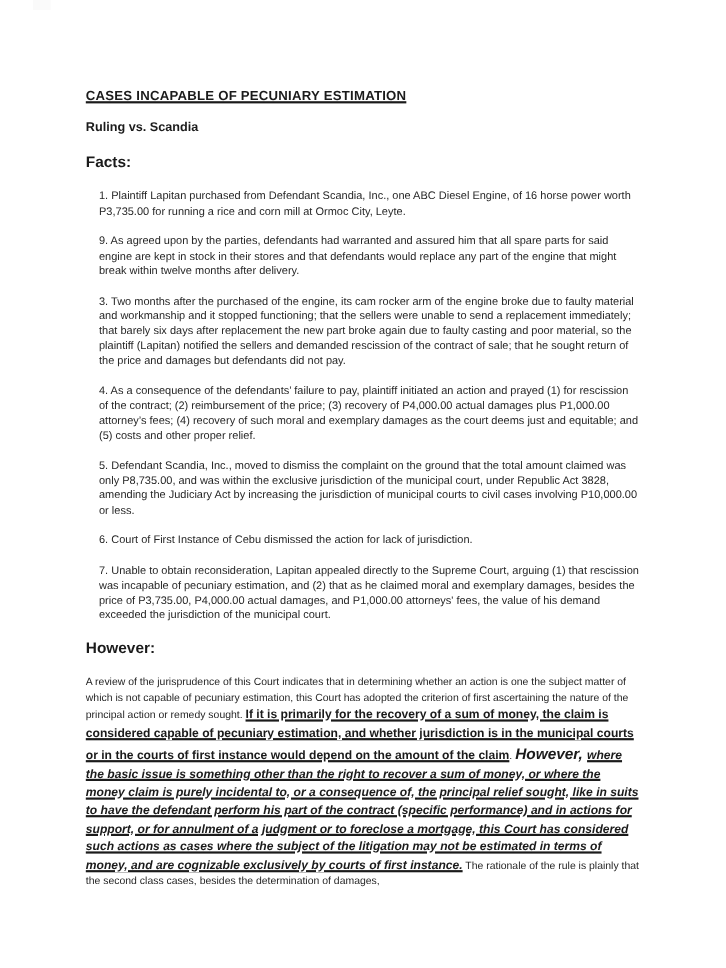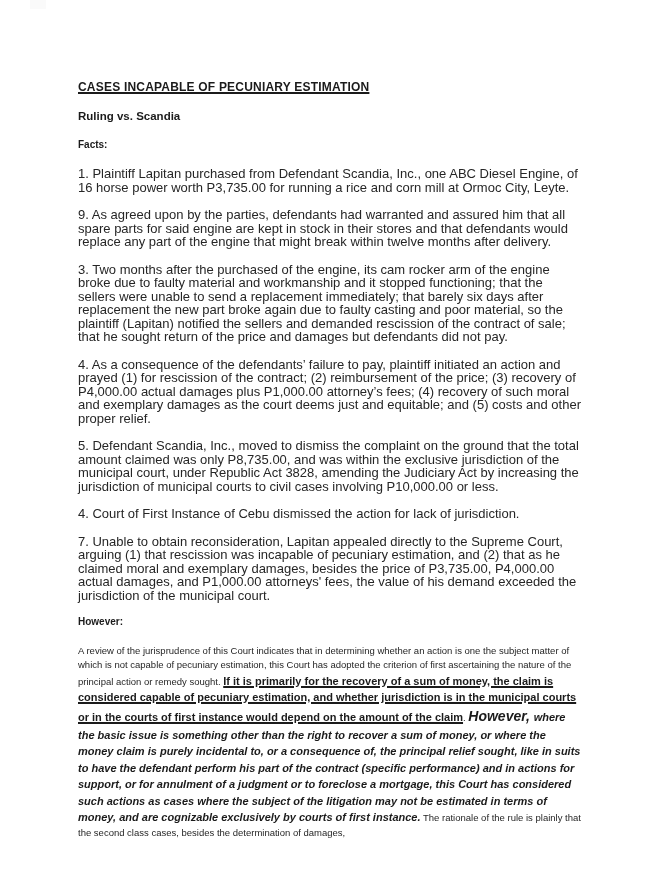--- a/index.html
+++ b/index.html
@@ -35,30 +35,30 @@
     letter-spacing: 0.2px;
     margin: 0 0 16px 0;
   }
   .case-name {
     font-size: 11.5px;
     font-weight: 700;
     color: #1b1b1b;
     margin: 0 0 17px 0;
   }
   .section-heading {
-    font-size: 10px;
+    font-size: 14px;
     font-weight: 700;
     color: #1b1b1b;
     margin: 0 0 17px 0;
   }
   .body-par {
-    font-size: 13px;
+    font-size: 10px;
     line-height: 13.5px;
     color: #262626;
-    margin: 0 0 14px 0;
+    margin: 0 0 14px 12px;
   }
   .ruling-par {
     font-size: 9.5px;
     line-height: 1.5;
     color: #262626;
     margin: 0;
   }
   .run-normal {
     font-size: 9.5px;
   }
@@ -73,20 +73,21 @@
     font-size: 14px;
     font-weight: 700;
     font-style: italic;
     color: #1b1b1b;
   }
   .run-bold-italic-underline {
     font-size: 11px;
     font-weight: 700;
     font-style: italic;
     color: #1b1b1b;
+    text-decoration: underline;
     text-decoration-thickness: 1.5px;
   }
 </style>
 </head>
 <body>
 
 <div class="page">
   <div class="scan-artifact"></div>
 
   <h1 class="doc-title">CASES INCAPABLE OF PECUNIARY ESTIMATION</h1>
@@ -94,20 +95,20 @@
   <h2 class="case-name">Ruling vs. Scandia</h2>
 
   <h3 class="section-heading">Facts:</h3>
 
   <div>
       <p class="body-par">1. Plaintiff Lapitan purchased from Defendant Scandia, Inc., one ABC Diesel Engine, of 16 horse power worth P3,735.00 for running a rice and corn mill at Ormoc City, Leyte.</p>
       <p class="body-par">9.  As agreed upon by the parties, defendants had warranted and assured him that all spare parts for said engine are kept in stock in their stores and that defendants would replace any part of the engine that might break within twelve months after delivery.</p>
       <p class="body-par">3. Two months after the purchased of the engine, its cam rocker arm of the engine broke due to faulty material and workmanship and it stopped functioning; that the sellers were unable to send a replacement immediately; that barely six days after replacement the new part broke again due to faulty casting and poor material, so the plaintiff (Lapitan) notified the sellers and demanded rescission of the contract of sale; that he sought return of the price and damages but defendants did not pay.</p>
       <p class="body-par">4. As a consequence of the defendants’ failure to pay, plaintiff initiated an action and prayed (1) for rescission of the contract; (2) reimbursement of the price; (3) recovery of P4,000.00 actual damages plus P1,000.00 attorney’s fees; (4) recovery of such moral and exemplary damages as the court deems just and equitable; and (5) costs and other proper relief.</p>
       <p class="body-par">5. Defendant Scandia, Inc., moved to dismiss the complaint on the ground that the total amount claimed was only P8,735.00, and was within the exclusive jurisdiction of the municipal court, under Republic Act 3828, amending the Judiciary Act by increasing the jurisdiction of municipal courts to civil cases involving P10,000.00 or less.</p>
-      <p class="body-par">4. Court of First Instance of Cebu dismissed the action for lack of jurisdiction.</p>
+      <p class="body-par">6. Court of First Instance of Cebu dismissed the action for lack of jurisdiction.</p>
       <p class="body-par">7. Unable to obtain reconsideration, Lapitan appealed directly to the Supreme Court, arguing (1) that rescission was incapable of pecuniary estimation, and (2) that as he claimed moral and exemplary damages, besides the price of P3,735.00, P4,000.00 actual damages, and P1,000.00 attorneys' fees, the value of his demand exceeded the jurisdiction of the municipal court.</p>
     </div>
 
   <h3 class="section-heading">However:</h3>
 
   <p class="ruling-par"><span class="run-normal">A review of the jurisprudence of this Court indicates that in determining whether an action is one the subject matter of which is not capable of pecuniary estimation, this Court has adopted the criterion of first ascertaining the nature of the principal action or remedy sought. </span><span class="run-bold-underline">If it is primarily for the recovery of a sum of money, the claim is considered capable of pecuniary estimation, and whether jurisdiction is in the municipal courts or in the courts of first instance would depend on the amount of the claim</span><span class="run-normal">. </span><span class="run-bold-italic">However, </span><span class="run-bold-italic-underline">where the basic issue is something other than the right to recover a sum of money, or where the money claim is purely incidental to, or a consequence of, the principal relief sought, like in suits to have the defendant perform his part of the contract (specific performance) and in actions for support, or for annulment of a judgment or to foreclose a mortgage, this Court has considered such actions as cases where the subject of the litigation may not be estimated in terms of money, and are cognizable exclusively by courts of first instance.</span><span class="run-normal"> The rationale of the rule is plainly that the second class cases, besides the determination of damages,</span></p>
 </div>
 
 </body></html>

